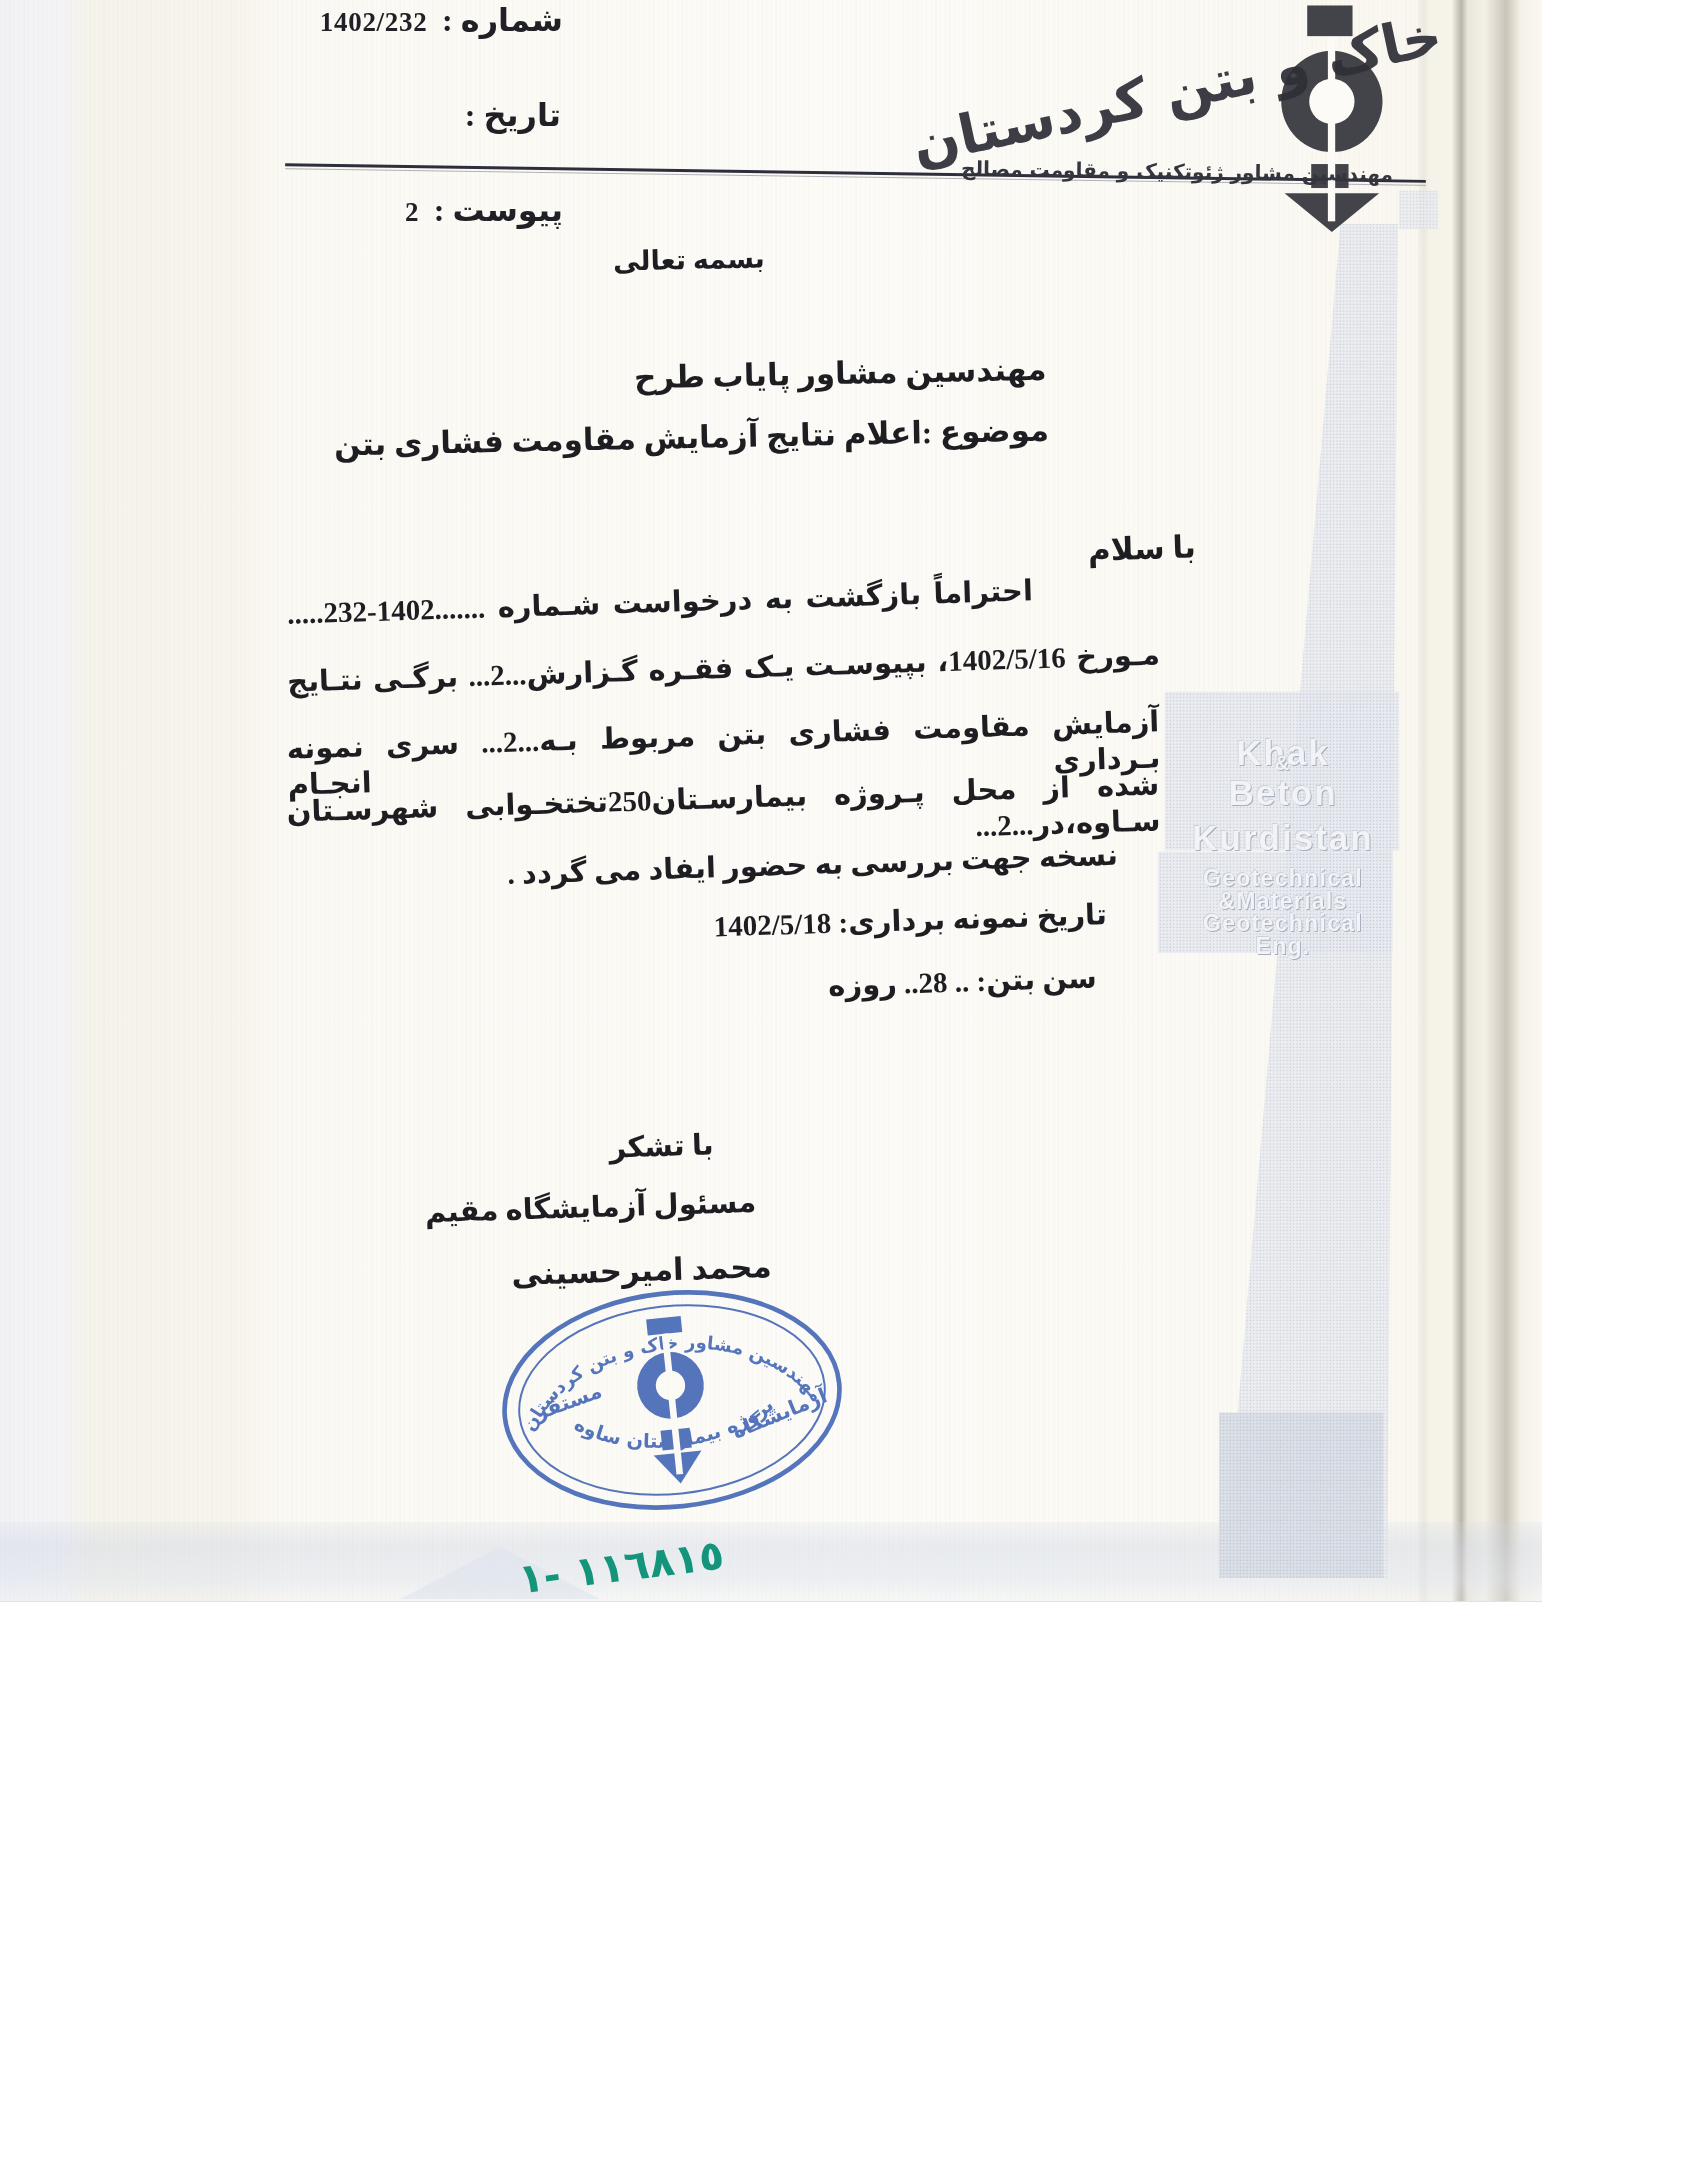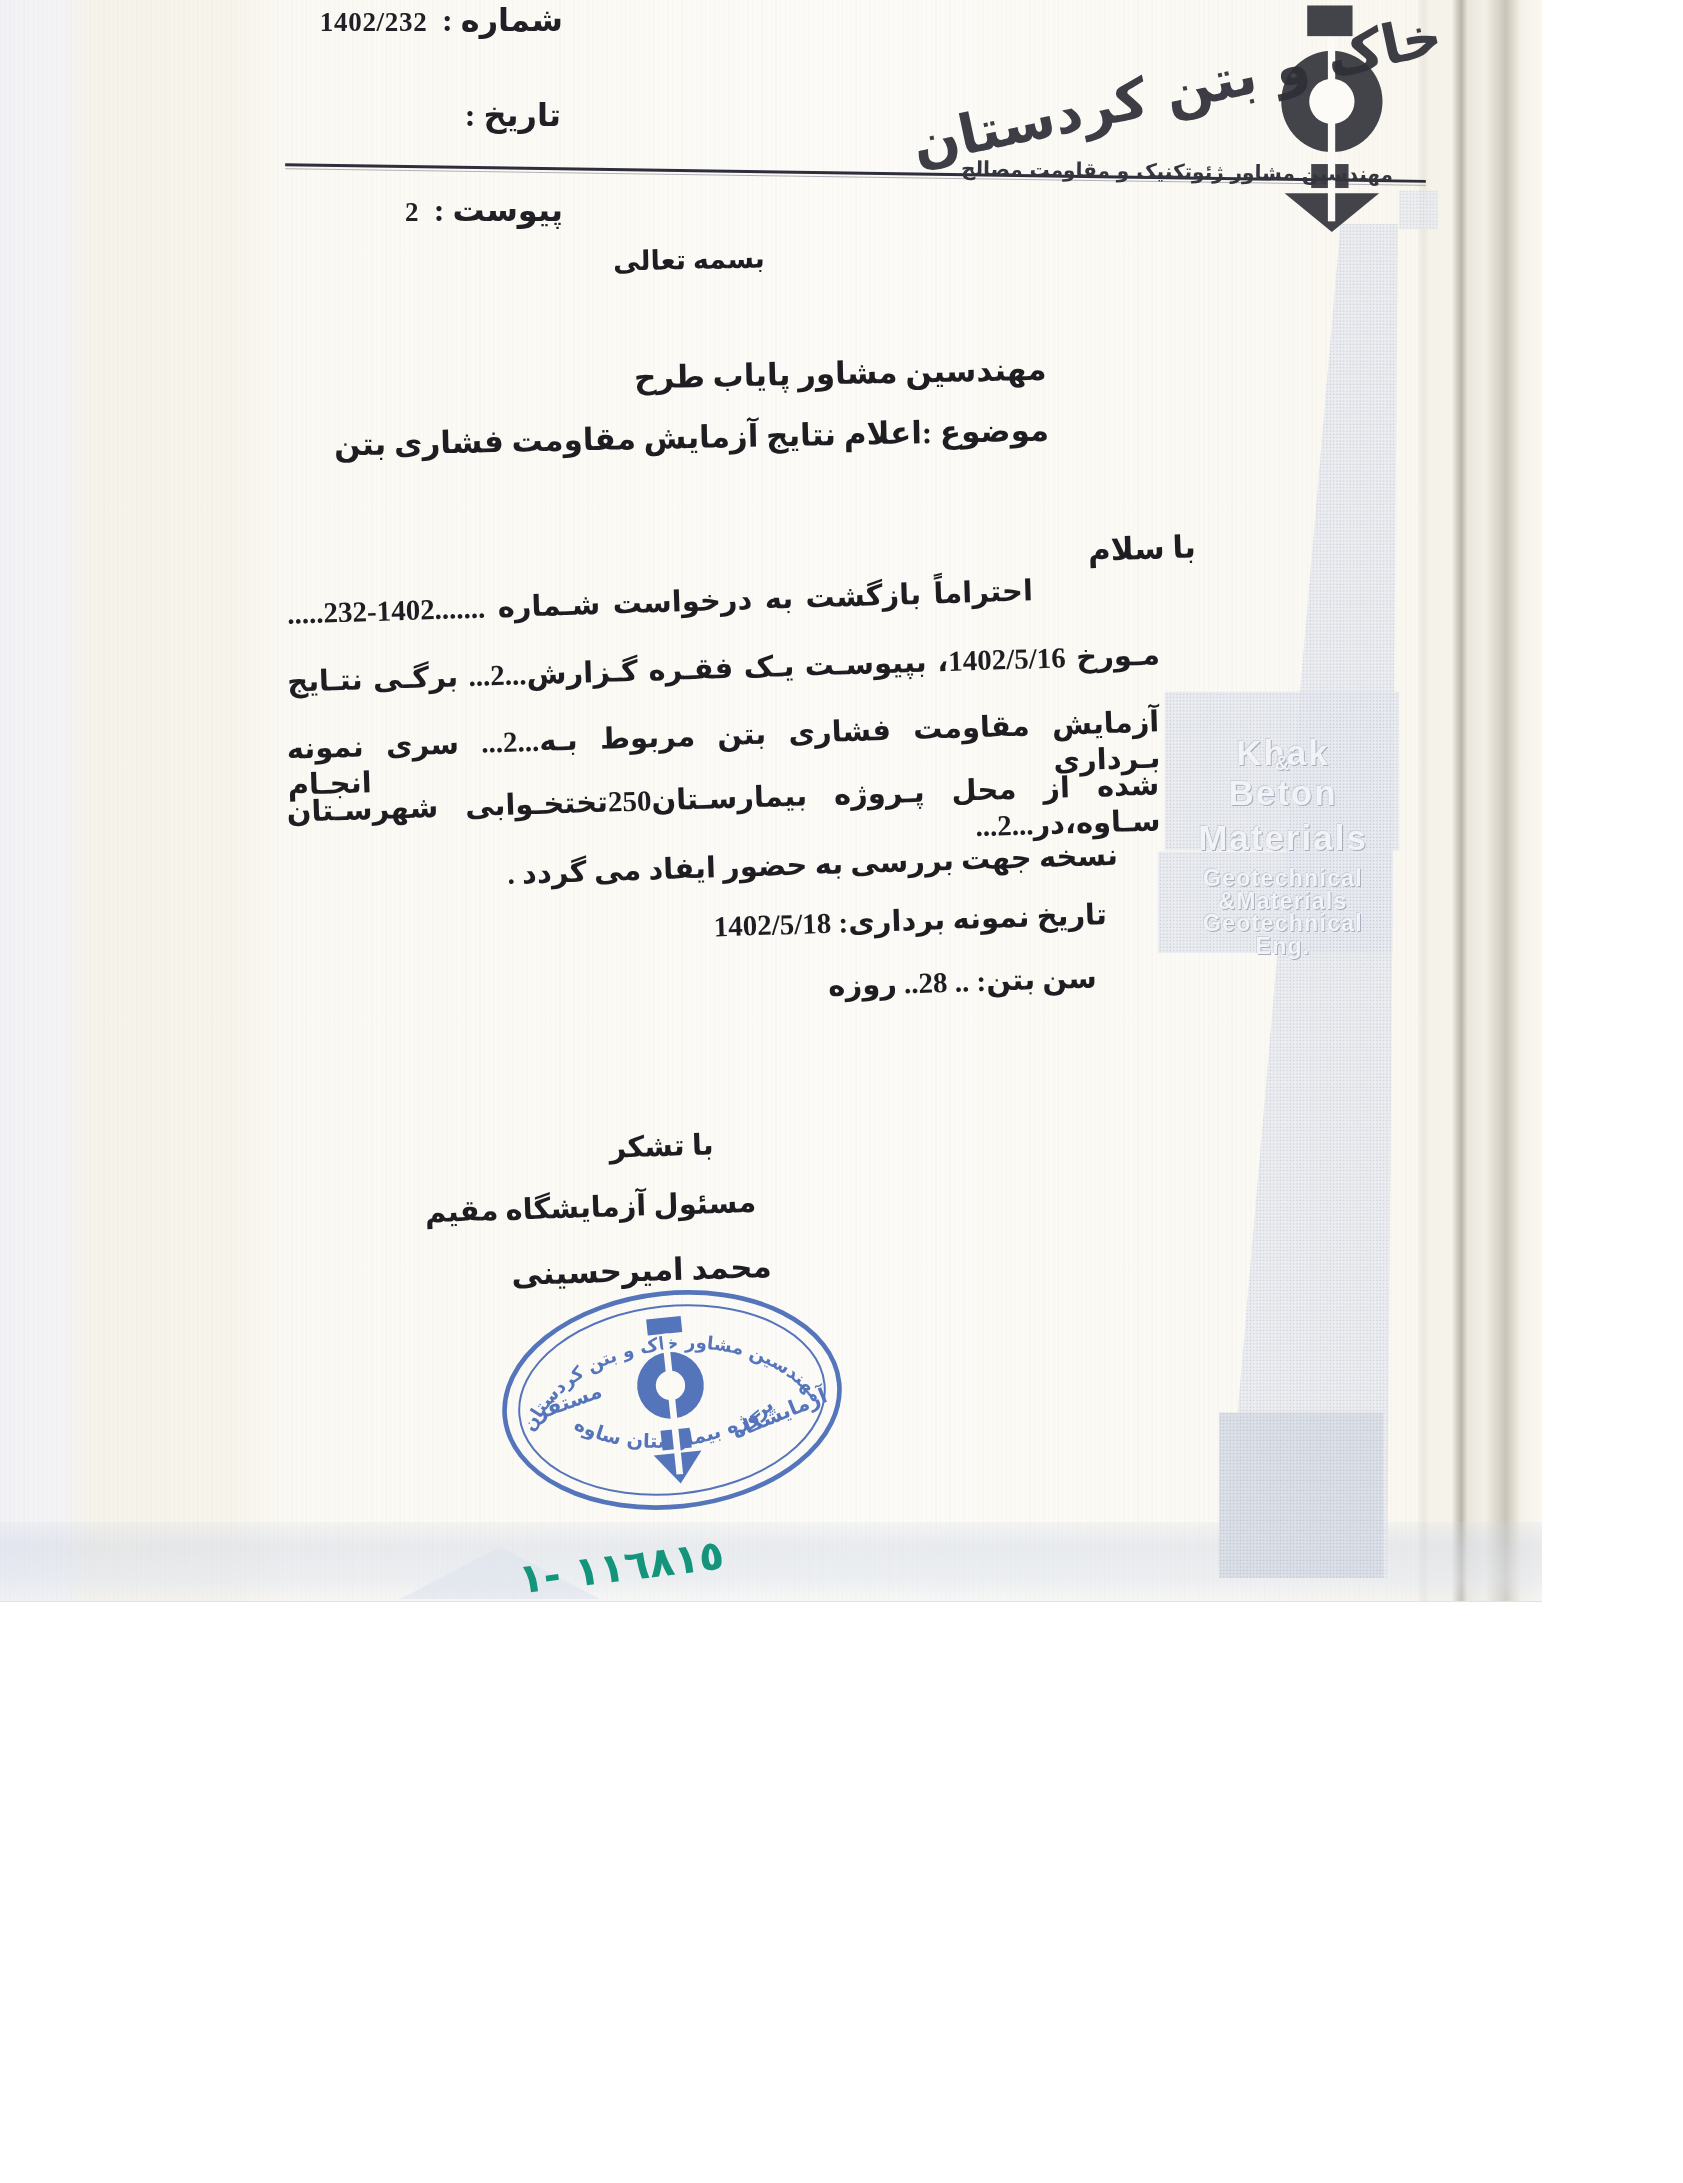--- a/index.html
+++ b/index.html
@@ -106,21 +106,21 @@
       <circle cx="1999" cy="152" r="34" fill="#fdfcf8"></circle>
       <rect x="1968" y="246" width="56" height="36"></rect>
       <polygon points="1928,290 2070,290 1999,348"></polygon>
       <rect x="1993" y="56" width="11" height="276" fill="#fdfcf8"></rect>
     </g>
   </svg>
 
   <div class="wm wm-big" style="top:705px;margin-top:28px;">Khak</div>
   <div class="wm wm-amp" style="top:752px;">&amp;</div>
   <div class="wm wm-big" style="top:773px;">Beton</div>
-  <div class="wm wm-big" style="top:818px;">Materials</div>
+  <div class="wm wm-big" style="top:818px;">Kurdistan</div>
   <div class="wm wm-sml" style="top:865px;">Geotechnical</div>
   <div class="wm wm-sml" style="top:888px;">&amp;Materials</div>
   <div class="wm wm-sml" style="top:910px;">Geotechnical</div>
   <div class="wm wm-sml" style="top:933px;text-align:center;">Eng.</div>
 
   <div class="hdr-row" style="right:1120px;top:1.3px;">
     <span class="hdr-label">شماره :</span>
     <span class="hdr-val">1402/232</span>
   </div>
   <div class="hdr-row" style="right:1122px;top:96px;">

